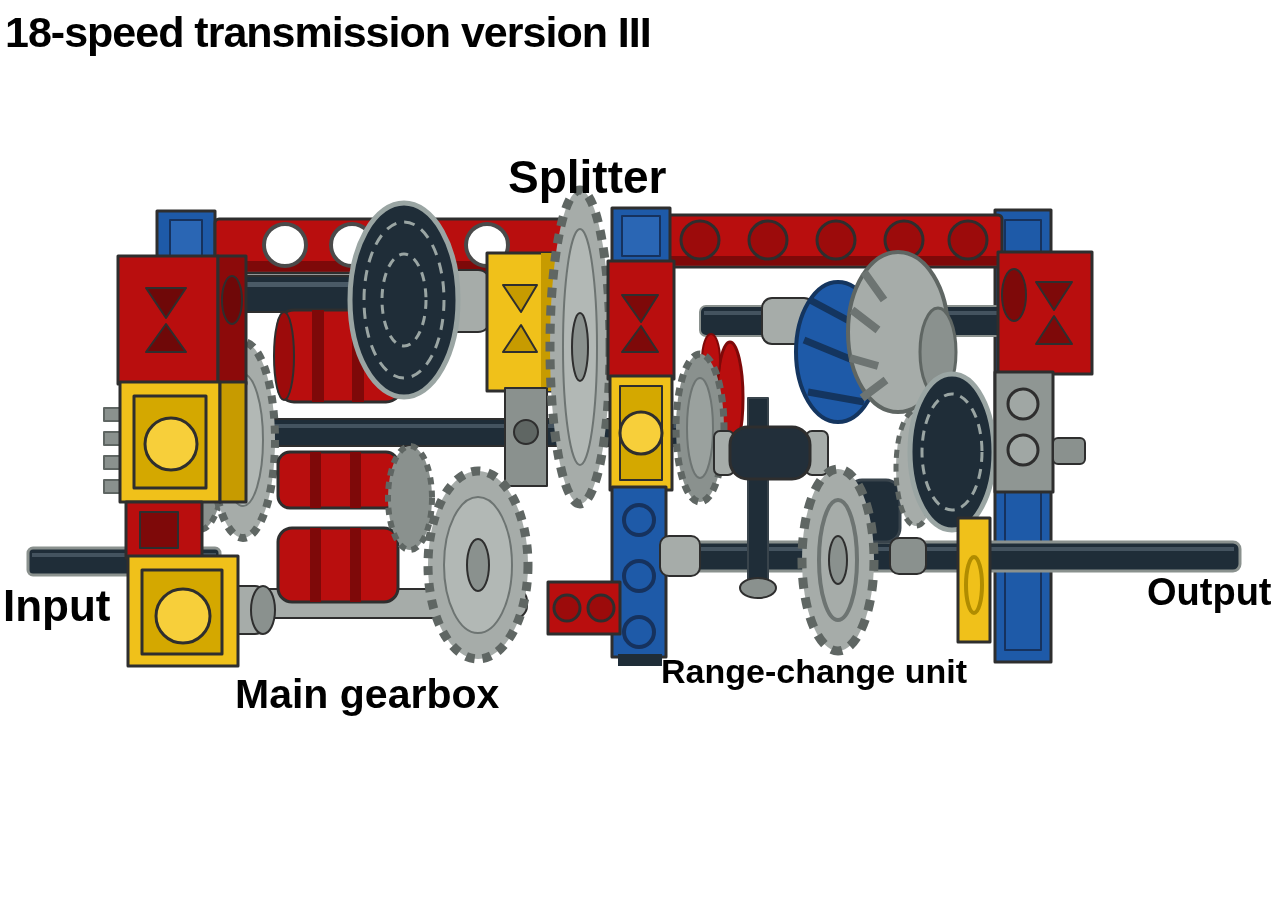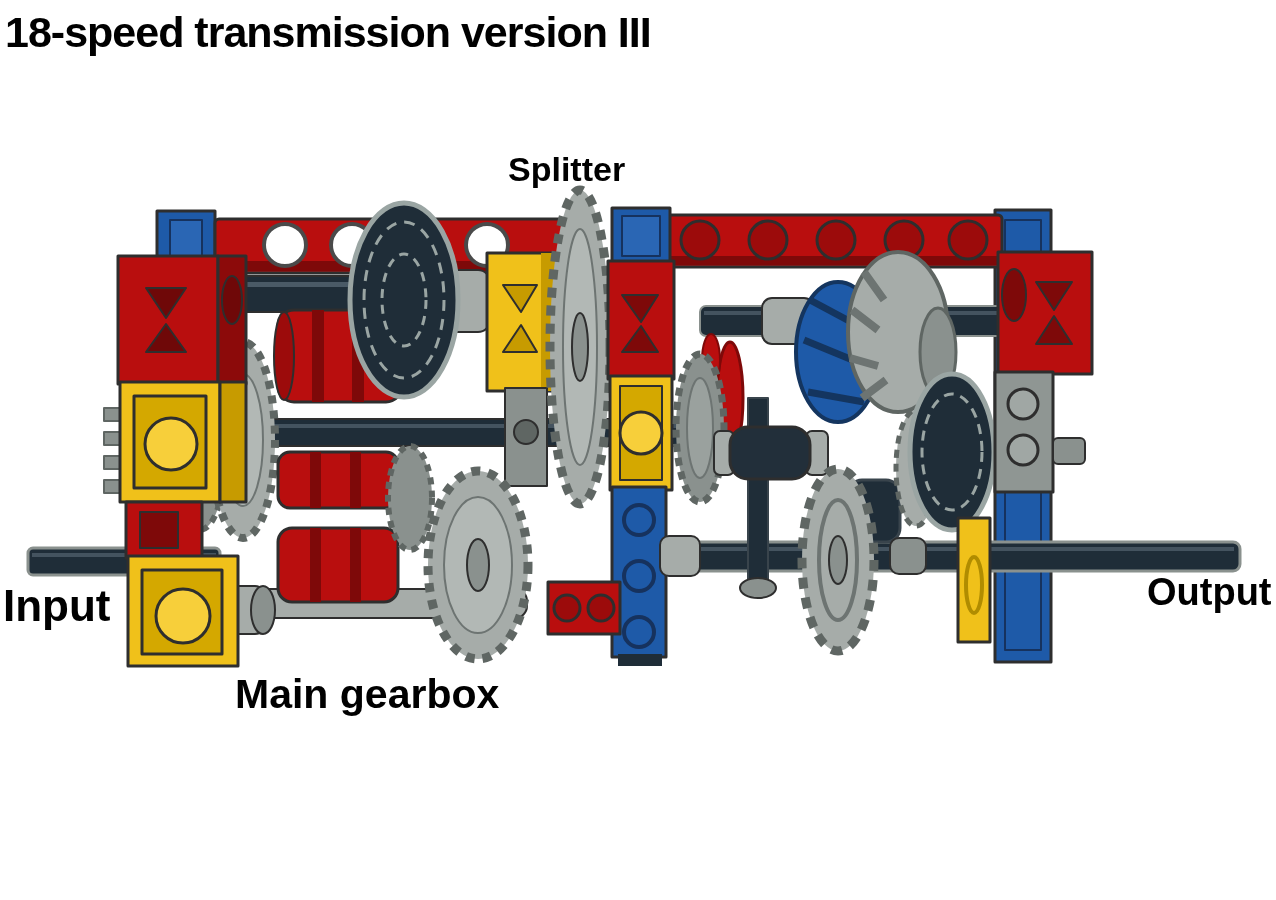--- a/index.html
+++ b/index.html
@@ -1,20 +1,20 @@
 <!DOCTYPE html>
 <html><head>
 <meta charset="utf-8">
 <style>
   html,body{margin:0;padding:0;background:#ffffff;}
   .page{position:relative;width:1276px;height:800px;background:#ffffff;overflow:hidden;
         font-family:"Liberation Sans",sans-serif;}
   .lbl{position:absolute;color:#000;font-weight:bold;white-space:nowrap;}
   .title{left:5px;top:8px;font-size:43px;letter-spacing:-1px;}
-  .splitter{left:508px;top:150px;font-size:34px;}
+  .splitter{left:508px;top:150px;font-size:46px;}
   .input{left:3px;top:581px;font-size:44px;}
   .output{left:1147px;top:571px;font-size:38px;}
   .maingb{left:235px;top:671px;font-size:41px;}
   .range{left:661px;top:652px;font-size:34px;}
   svg{position:absolute;left:0;top:0;}
 </style>
 </head>
 <body>
 
 <div class="page">
@@ -253,14 +253,15 @@
       </g>
 
     </g>
   </svg>
 
   <div class="lbl title">18-speed transmission version III</div>
   <div class="lbl splitter">Splitter</div>
   <div class="lbl input">Input</div>
   <div class="lbl output">Output</div>
   <div class="lbl maingb">Main gearbox</div>
+  <div class="lbl range">Range-change unit</div>
 
 </div>
 
 </body></html>

